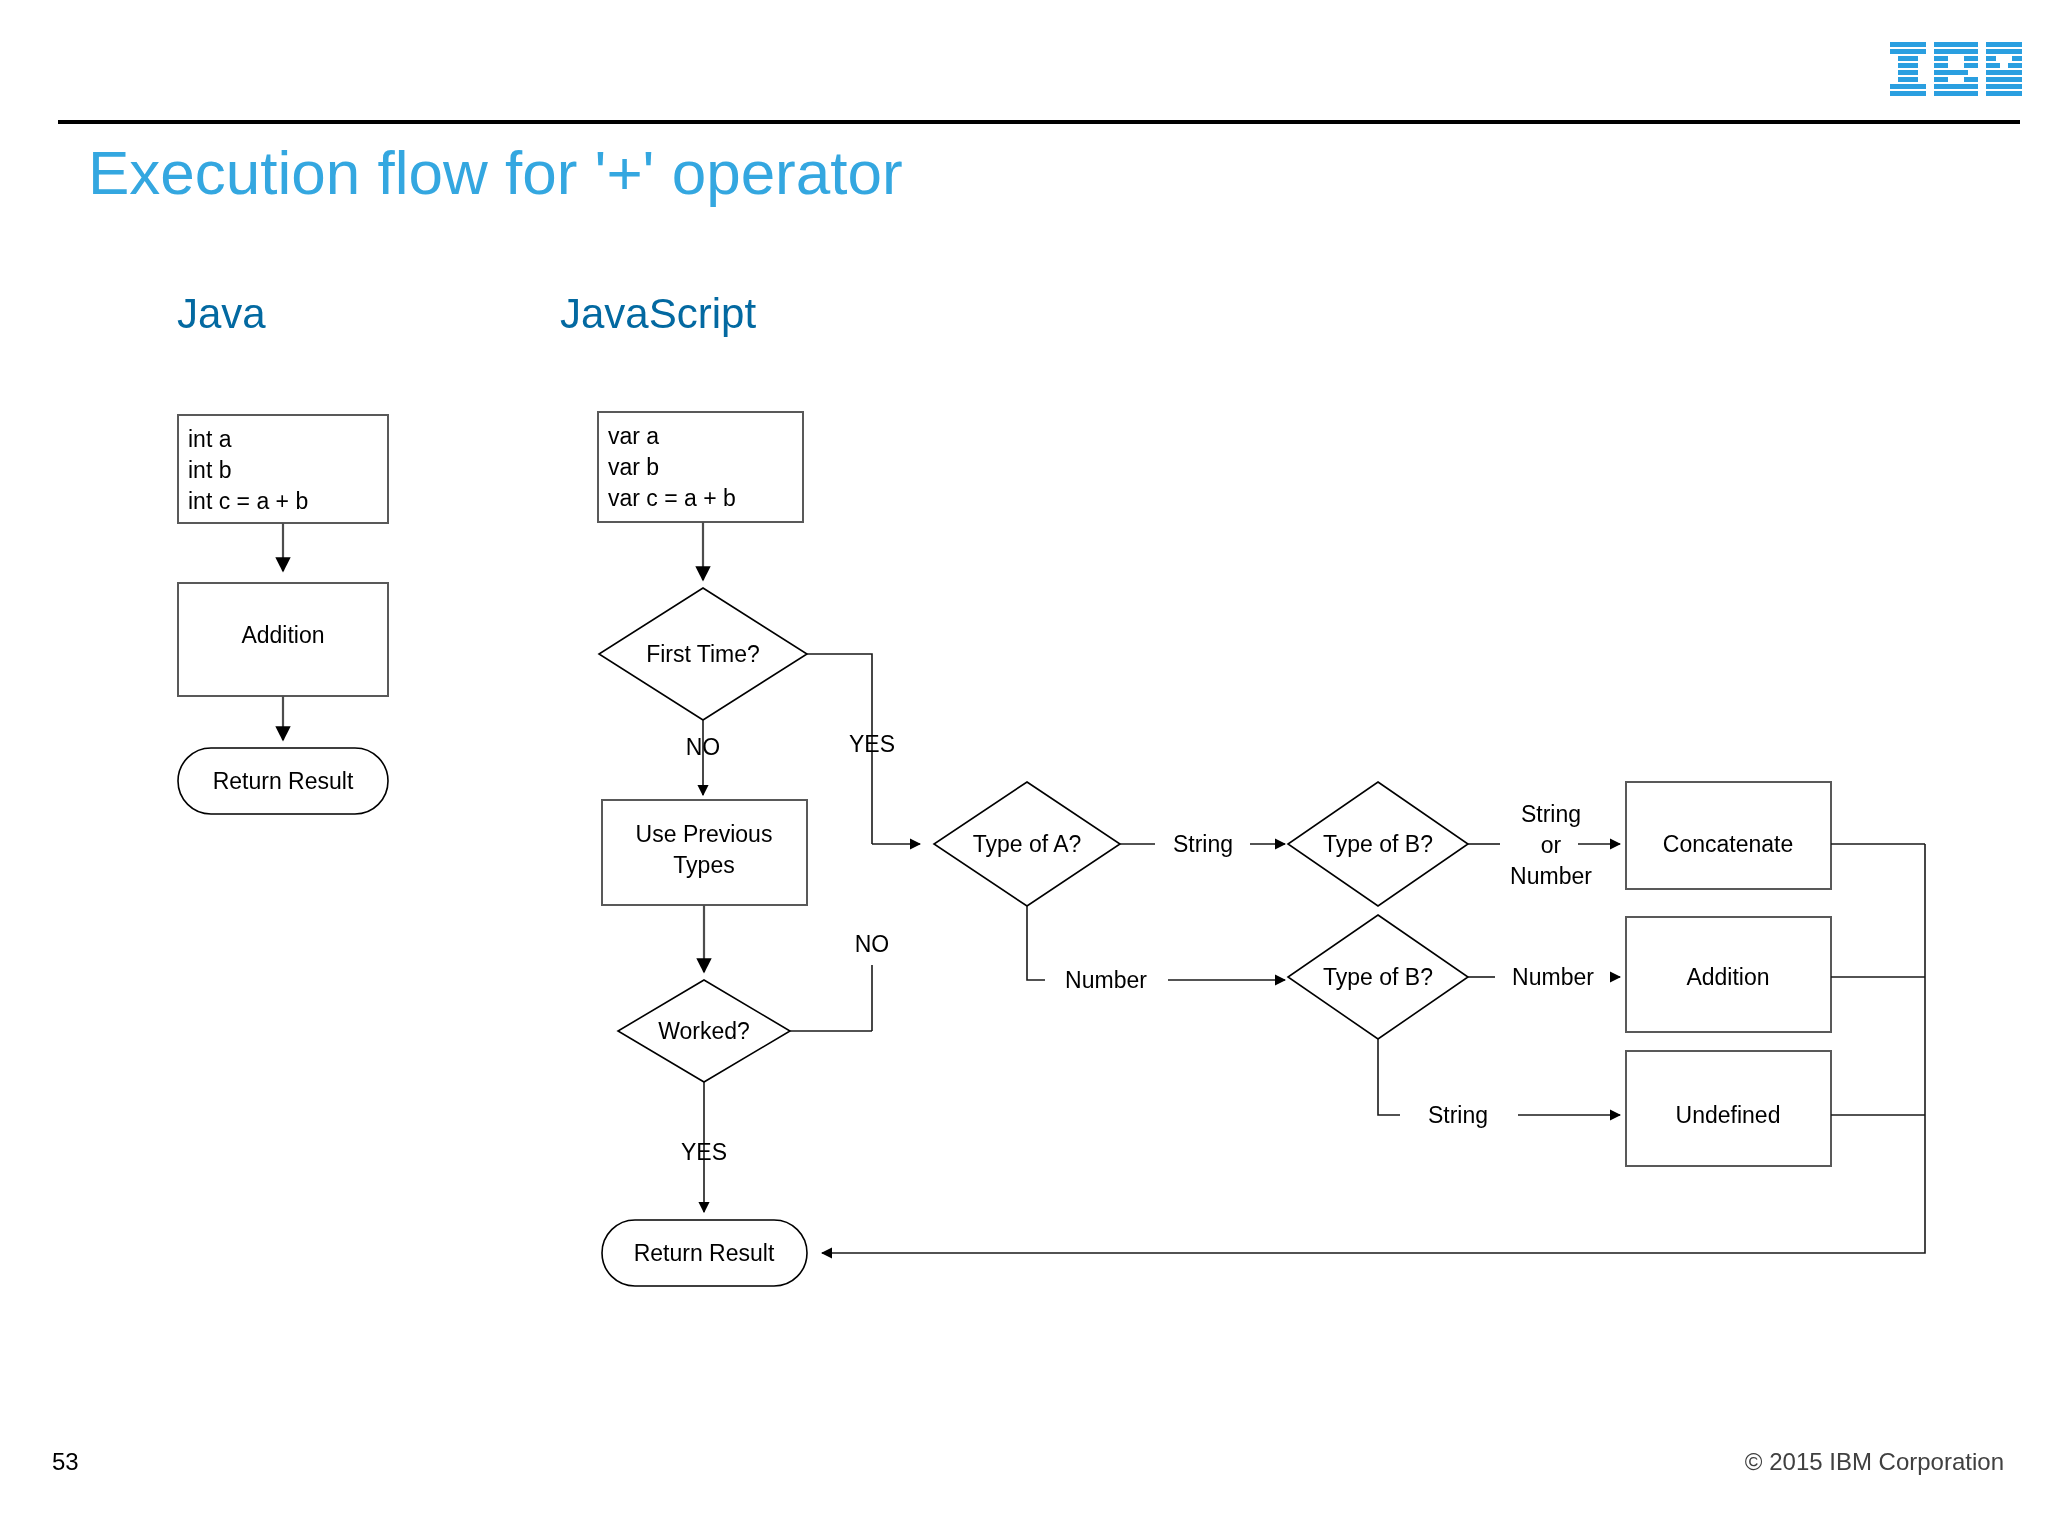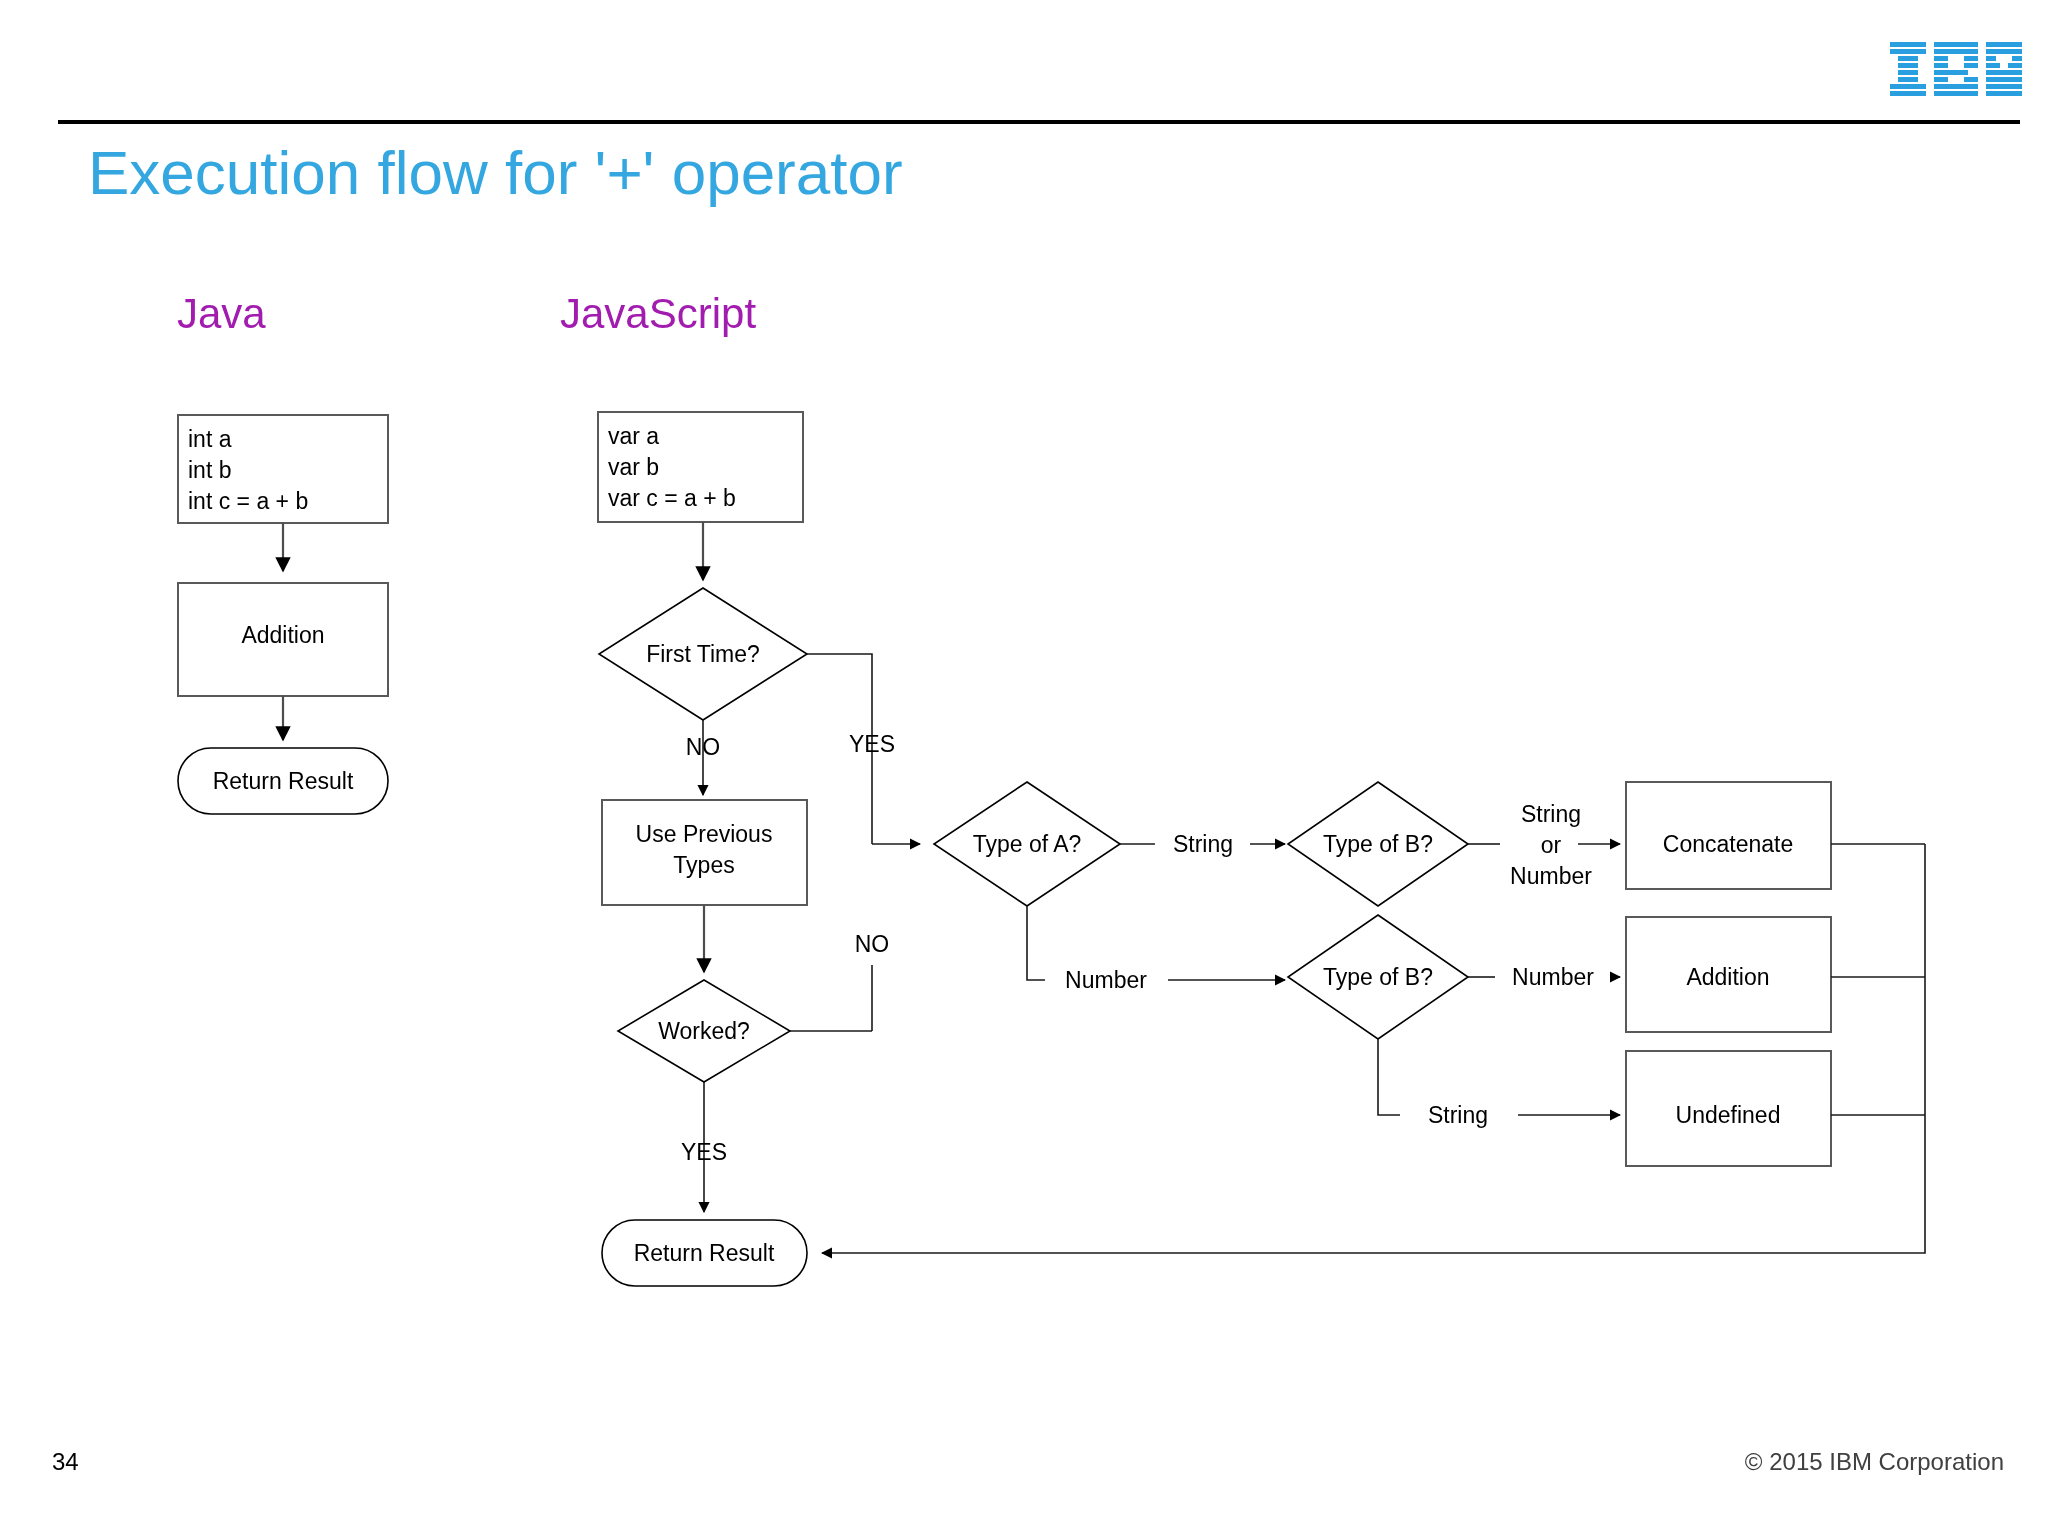--- a/index.html
+++ b/index.html
@@ -39,21 +39,21 @@
     line-height: 76px;
     color: #34a7e0;
     letter-spacing: 0px;
     white-space: nowrap;
   }
   
   .col-heading {
     position: absolute;
     font-size: 42px;
     line-height: 48px;
-    color: #a21caf;
+    color: #0369a1;
     white-space: nowrap;
   }
   #heading-java   { left: 177px; top: 290px; }
   #heading-js     { left: 560px; top: 290px; }
   
   #flow {
     position: absolute;
     left: 0;
     top: 0;
     width: 2048px;
@@ -257,16 +257,16 @@
 
     <rect class="shape" x="1626" y="1051" width="205" height="115"></rect>
     <text x="1728" y="1123" text-anchor="middle">Undefined</text>
 
     <path class="conn-thin" d="M 1831 844 L 1925 844"></path>
     <path class="conn-thin" d="M 1831 977 L 1925 977"></path>
     <path class="conn-thin" d="M 1831 1115 L 1925 1115"></path>
     <path class="conn-thin" d="M 1925 844 L 1925 1253 L 822 1253" marker-end="url(#arrowBlk)"></path>
   </svg>
 
-  <div id="footer-page">34</div>
+  <div id="footer-page">53</div>
   <div id="footer-copyright">© 2015 IBM Corporation</div>
 
 </div>
 
 </body></html>

